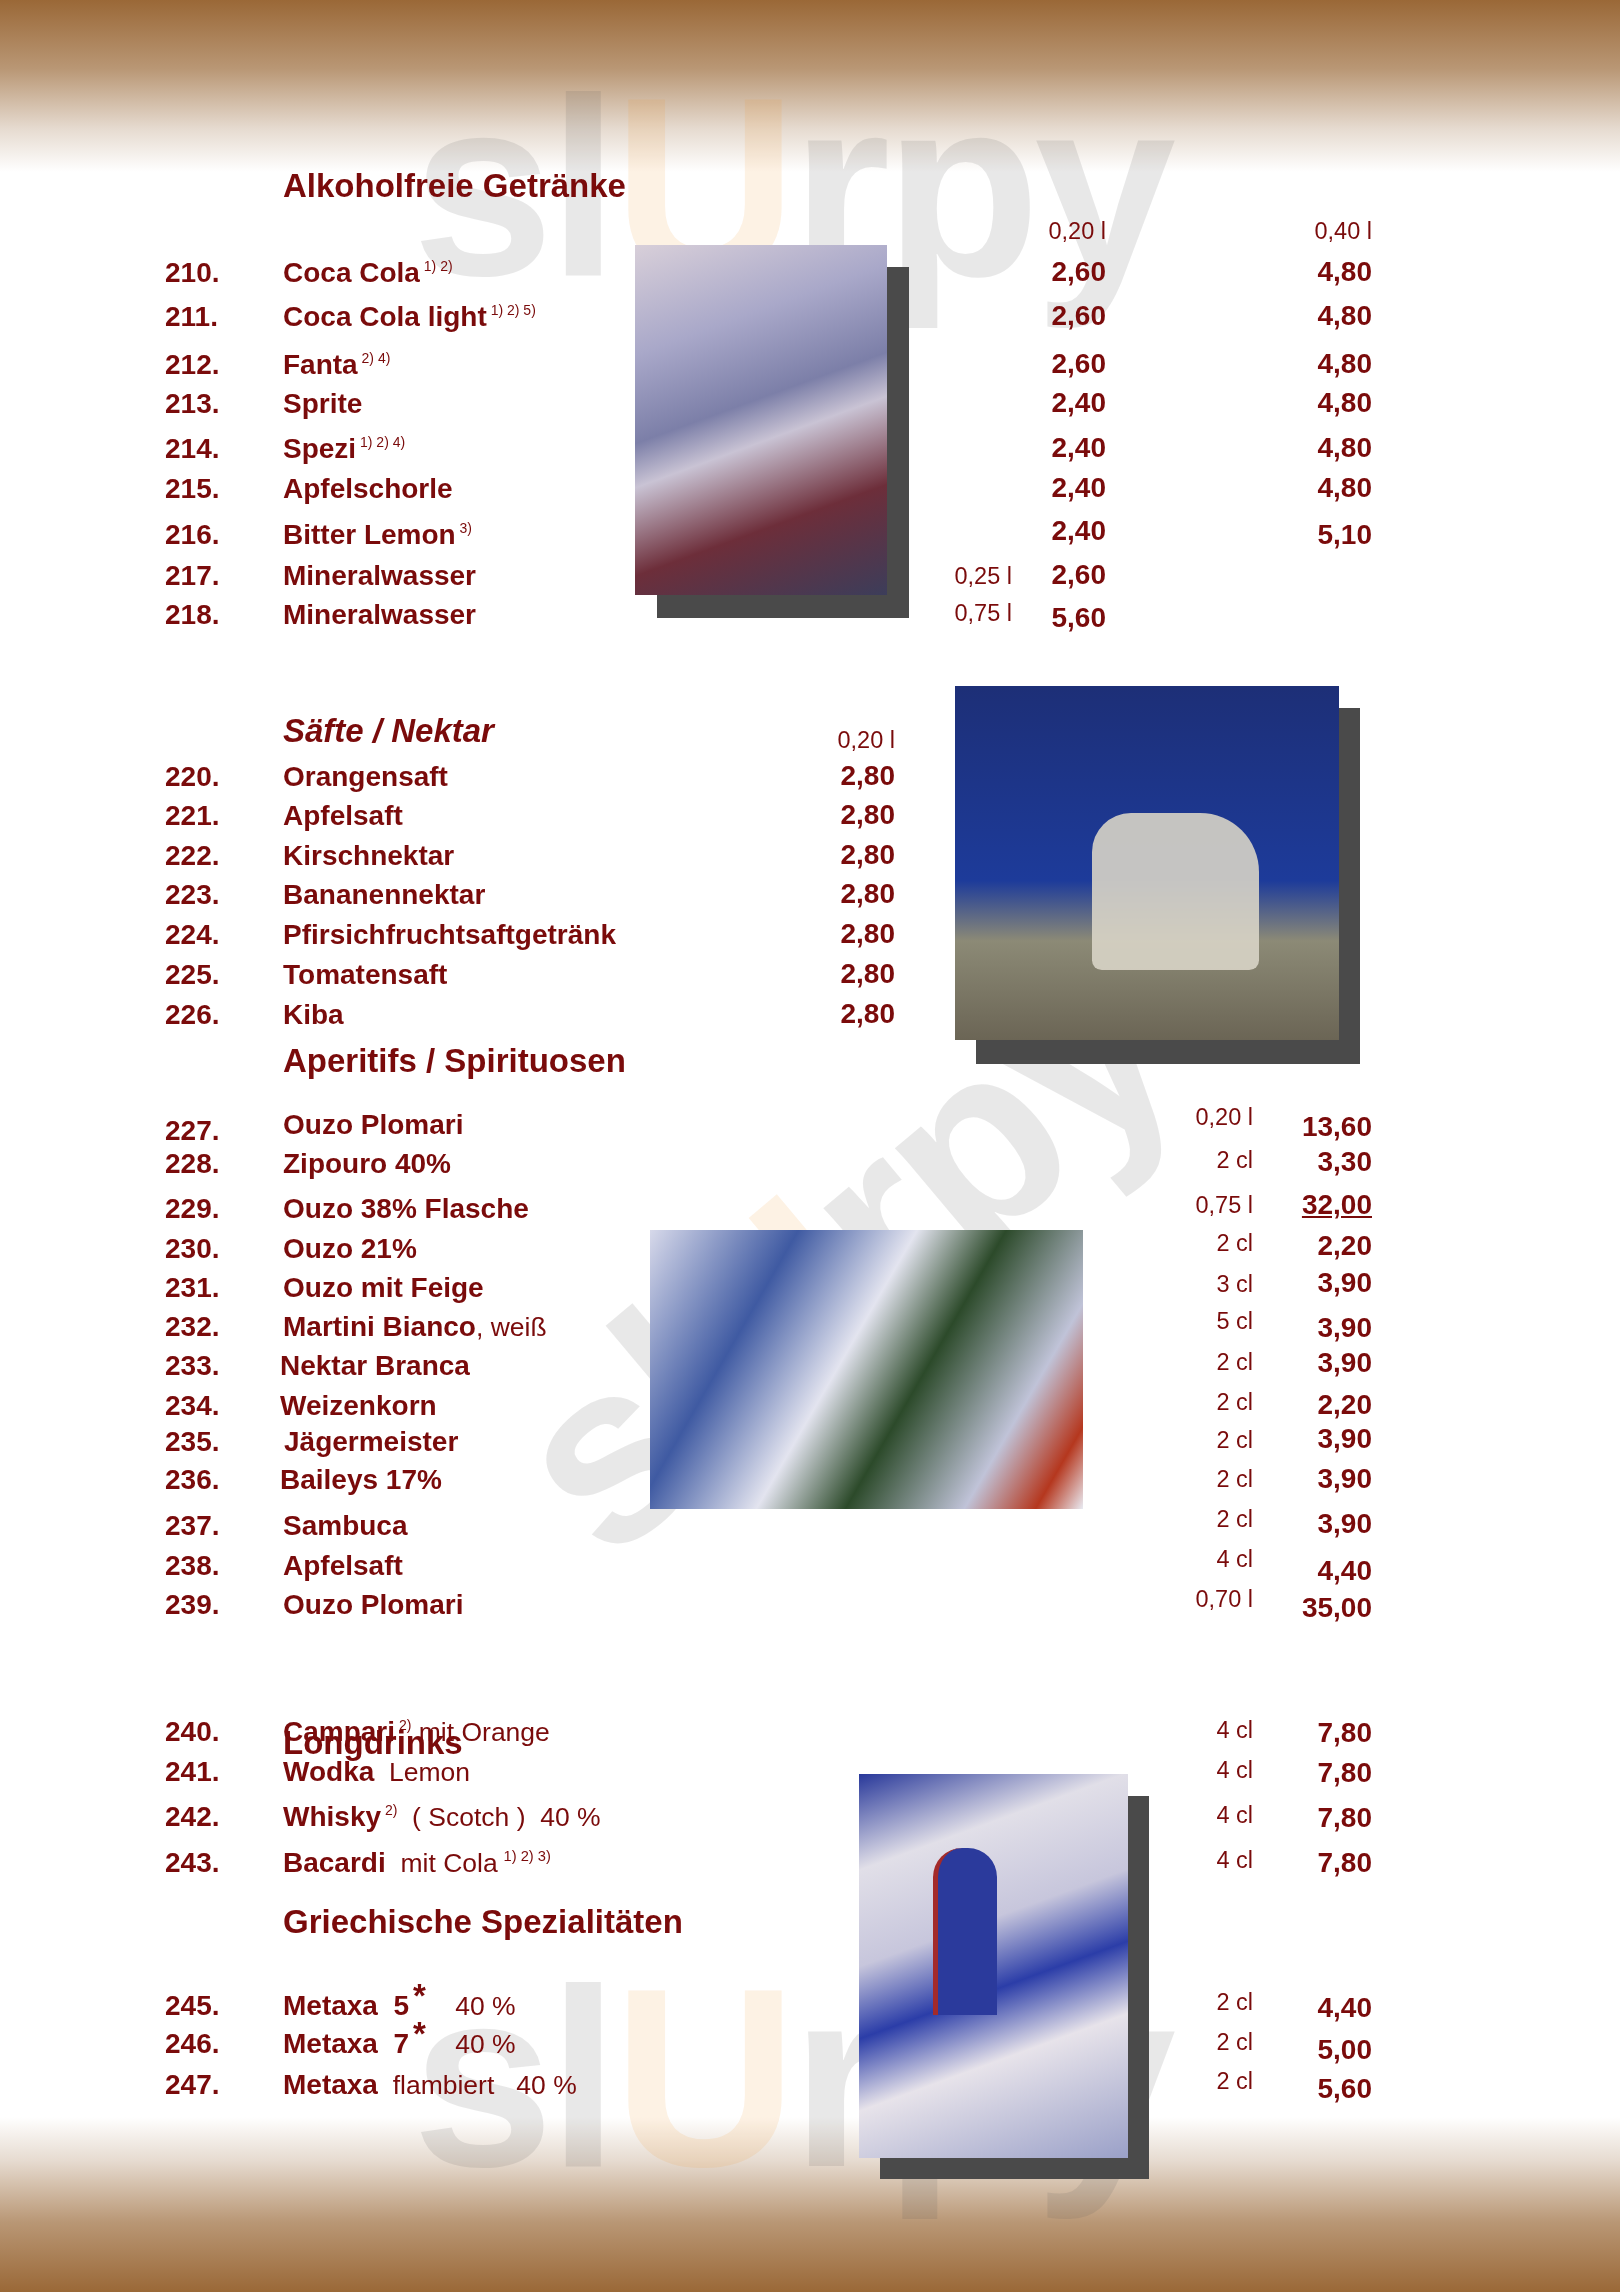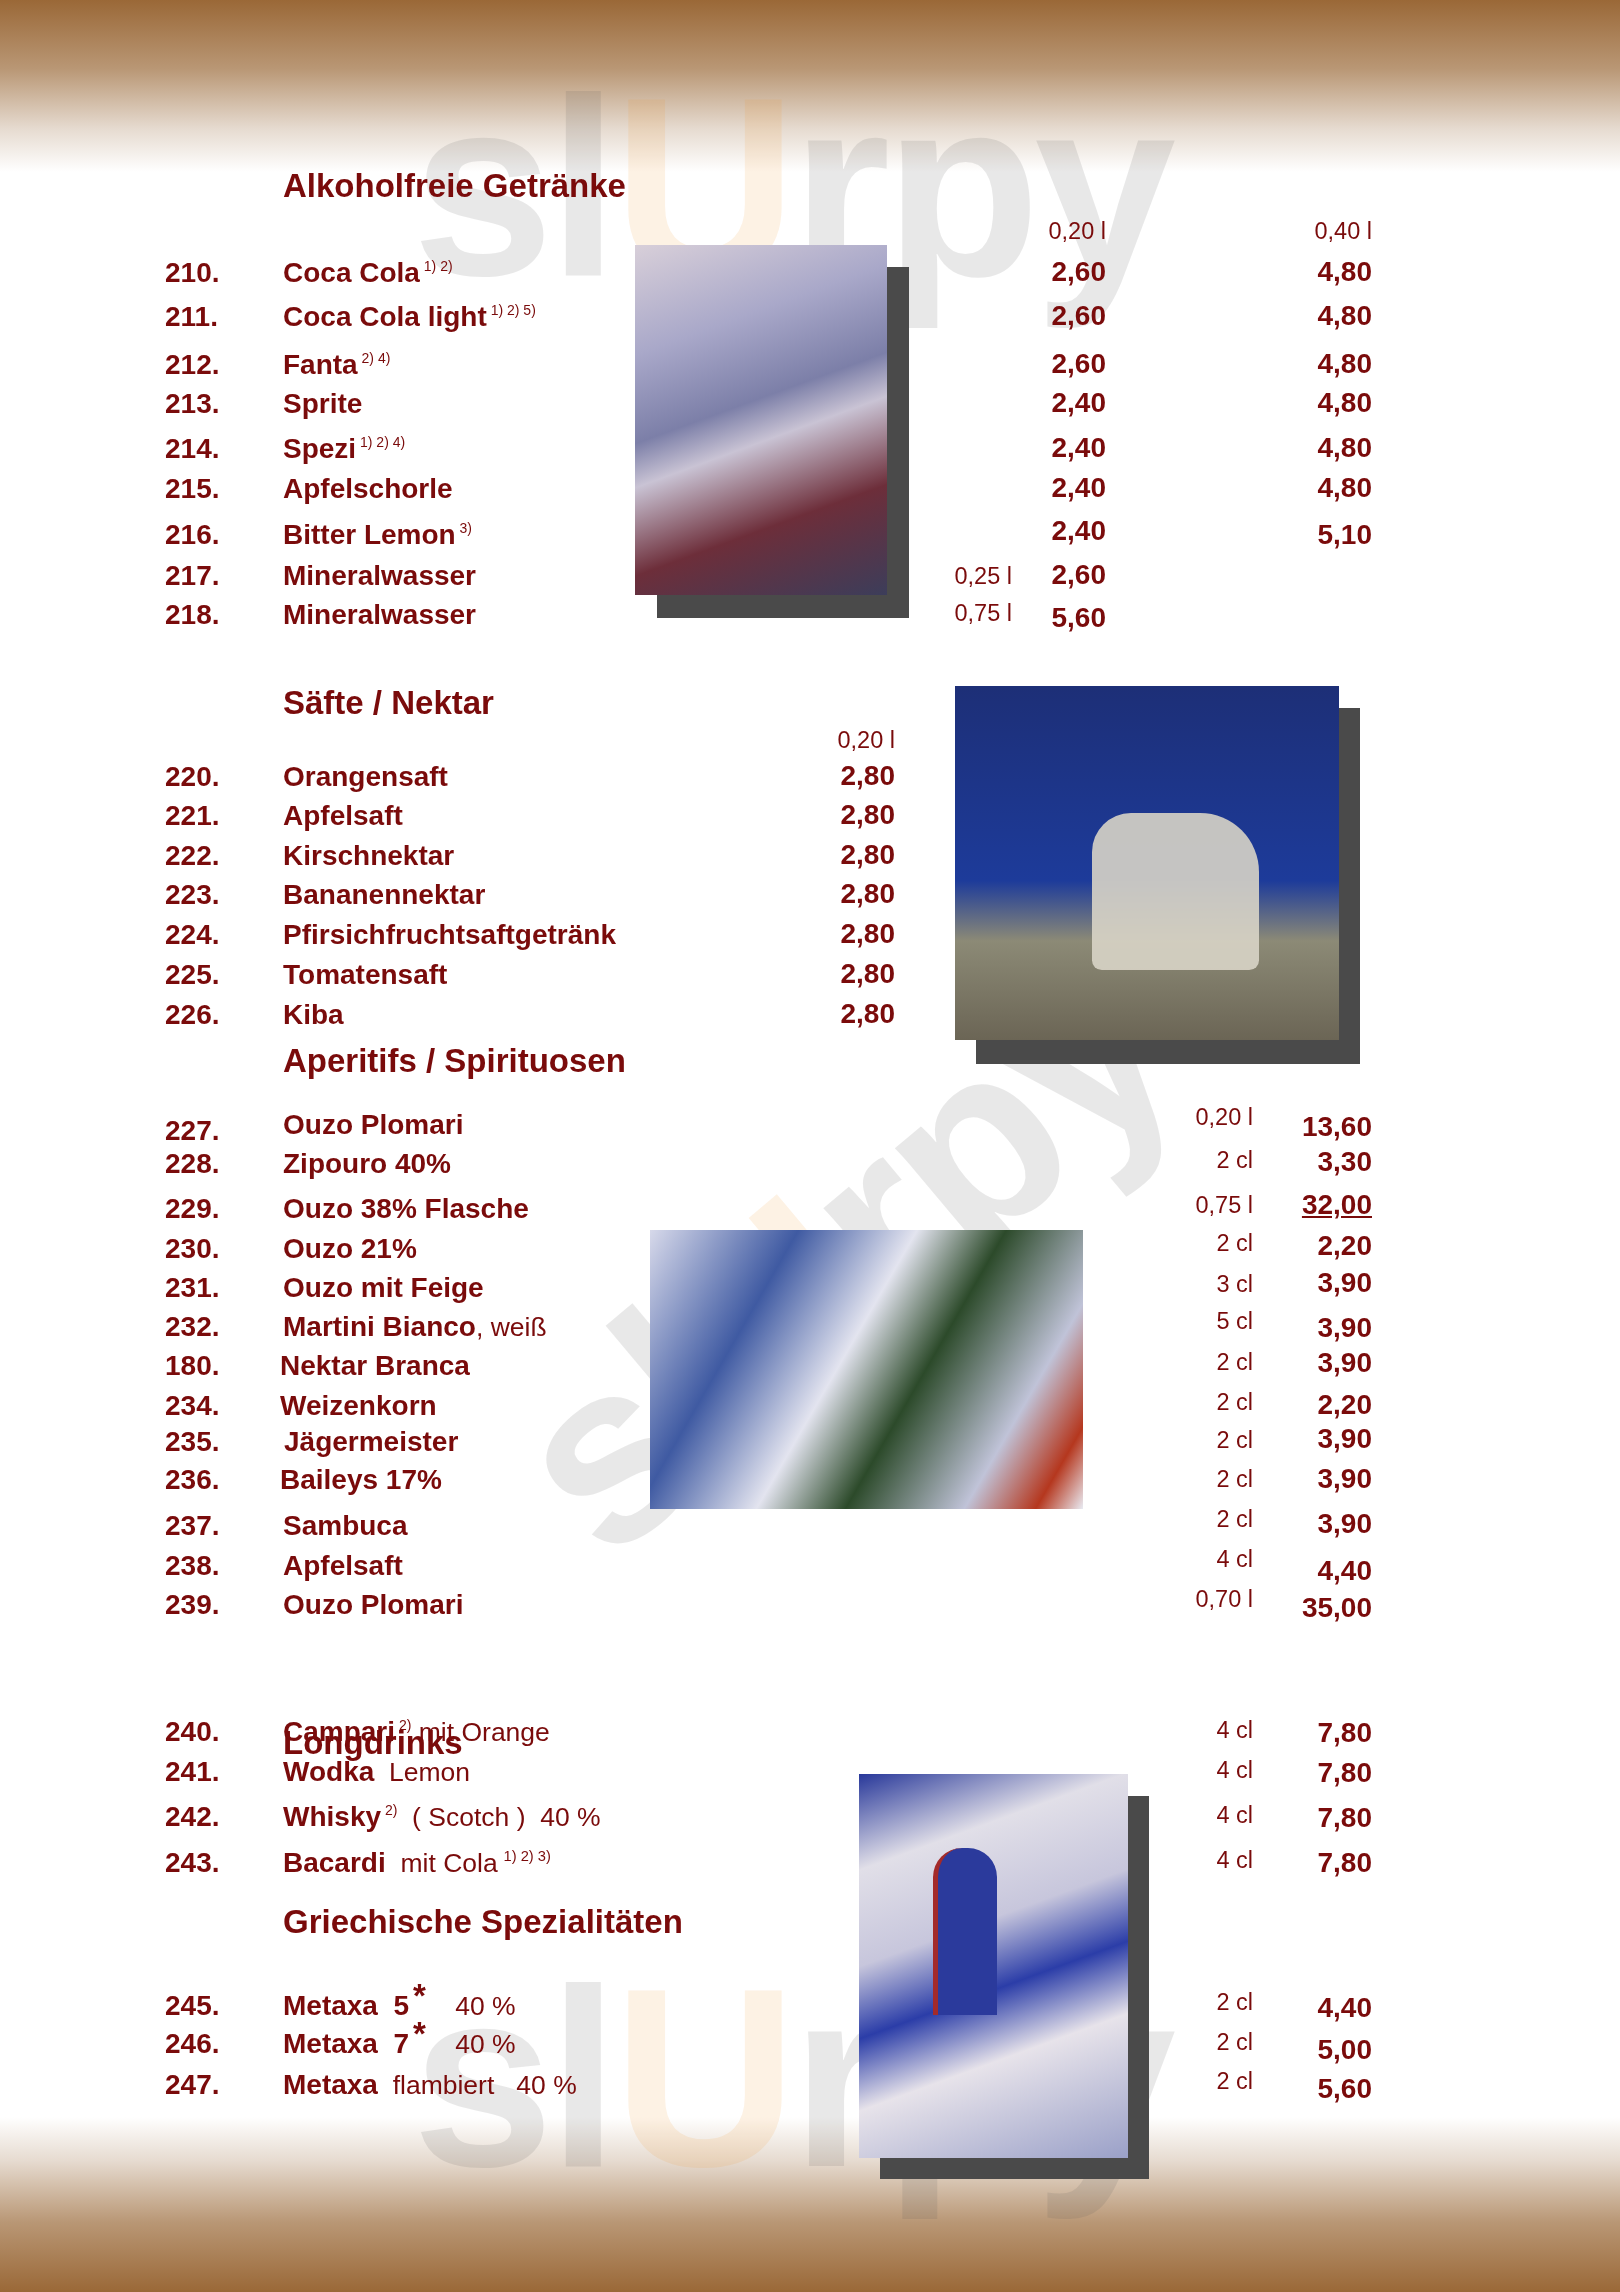--- a/index.html
+++ b/index.html
@@ -116,21 +116,21 @@
 <div class="size" style="top:563px; left:914px; width:98px;">0,25 l</div>
 <div class="price" style="top:559px; left:1008px; width:98px;">2,60</div>
 
 <div class="item" style="top:598px;">
     <span class="num">218.</span>
     <span class="name"><span>Mineralwasser</span></span>
   </div>
 <div class="size" style="top:600px; left:914px; width:98px;">0,75 l</div>
 <div class="price" style="top:602px; left:1008px; width:98px;">5,60</div>
 
-<div class="title" style="top:684px;">Säfte / Nektar</div>
+<div class="title" style="top:712px;font-style:italic;">Säfte / Nektar</div>
 <div class="hdr" style="top:727px; left:797px; width:98px;">0,20 l</div>
 
 <div class="item" style="top:760px;">
     <span class="num">220.</span>
     <span class="name">Orangensaft</span>
   </div>
 <div class="price" style="top:760px; left:797px; width:98px;">2,80</div>
 <div class="item" style="top:799px;">
     <span class="num">221.</span>
     <span class="name">Apfelsaft</span>
@@ -200,21 +200,21 @@
 <div class="price" style="top:1267px; left:1274px; width:98px;">3,90</div>
 
 <div class="item" style="top:1310px;">
     <span class="num">232.</span>
     <span class="name"><span>Martini Bianco</span><span class="note">, weiß</span></span>
   </div>
 <div class="size" style="top:1308px; left:1155px; width:98px;">5 cl</div>
 <div class="price" style="top:1312px; left:1274px; width:98px;">3,90</div>
 
 <div class="item" style="top:1349px;">
-    <span class="num">180.</span>
+    <span class="num">233.</span>
     <span class="name" style="left:280px">Nektar Branca</span>
   </div>
 <div class="size" style="top:1349px; left:1155px; width:98px;">2 cl</div>
 <div class="price" style="top:1347px; left:1274px; width:98px;">3,90</div>
 
 <div class="item" style="top:1389px;">
     <span class="num">234.</span>
     <span class="name" style="left:280px">Weizenkorn</span>
   </div>
 <div class="size" style="top:1389px; left:1155px; width:98px;">2 cl</div>

